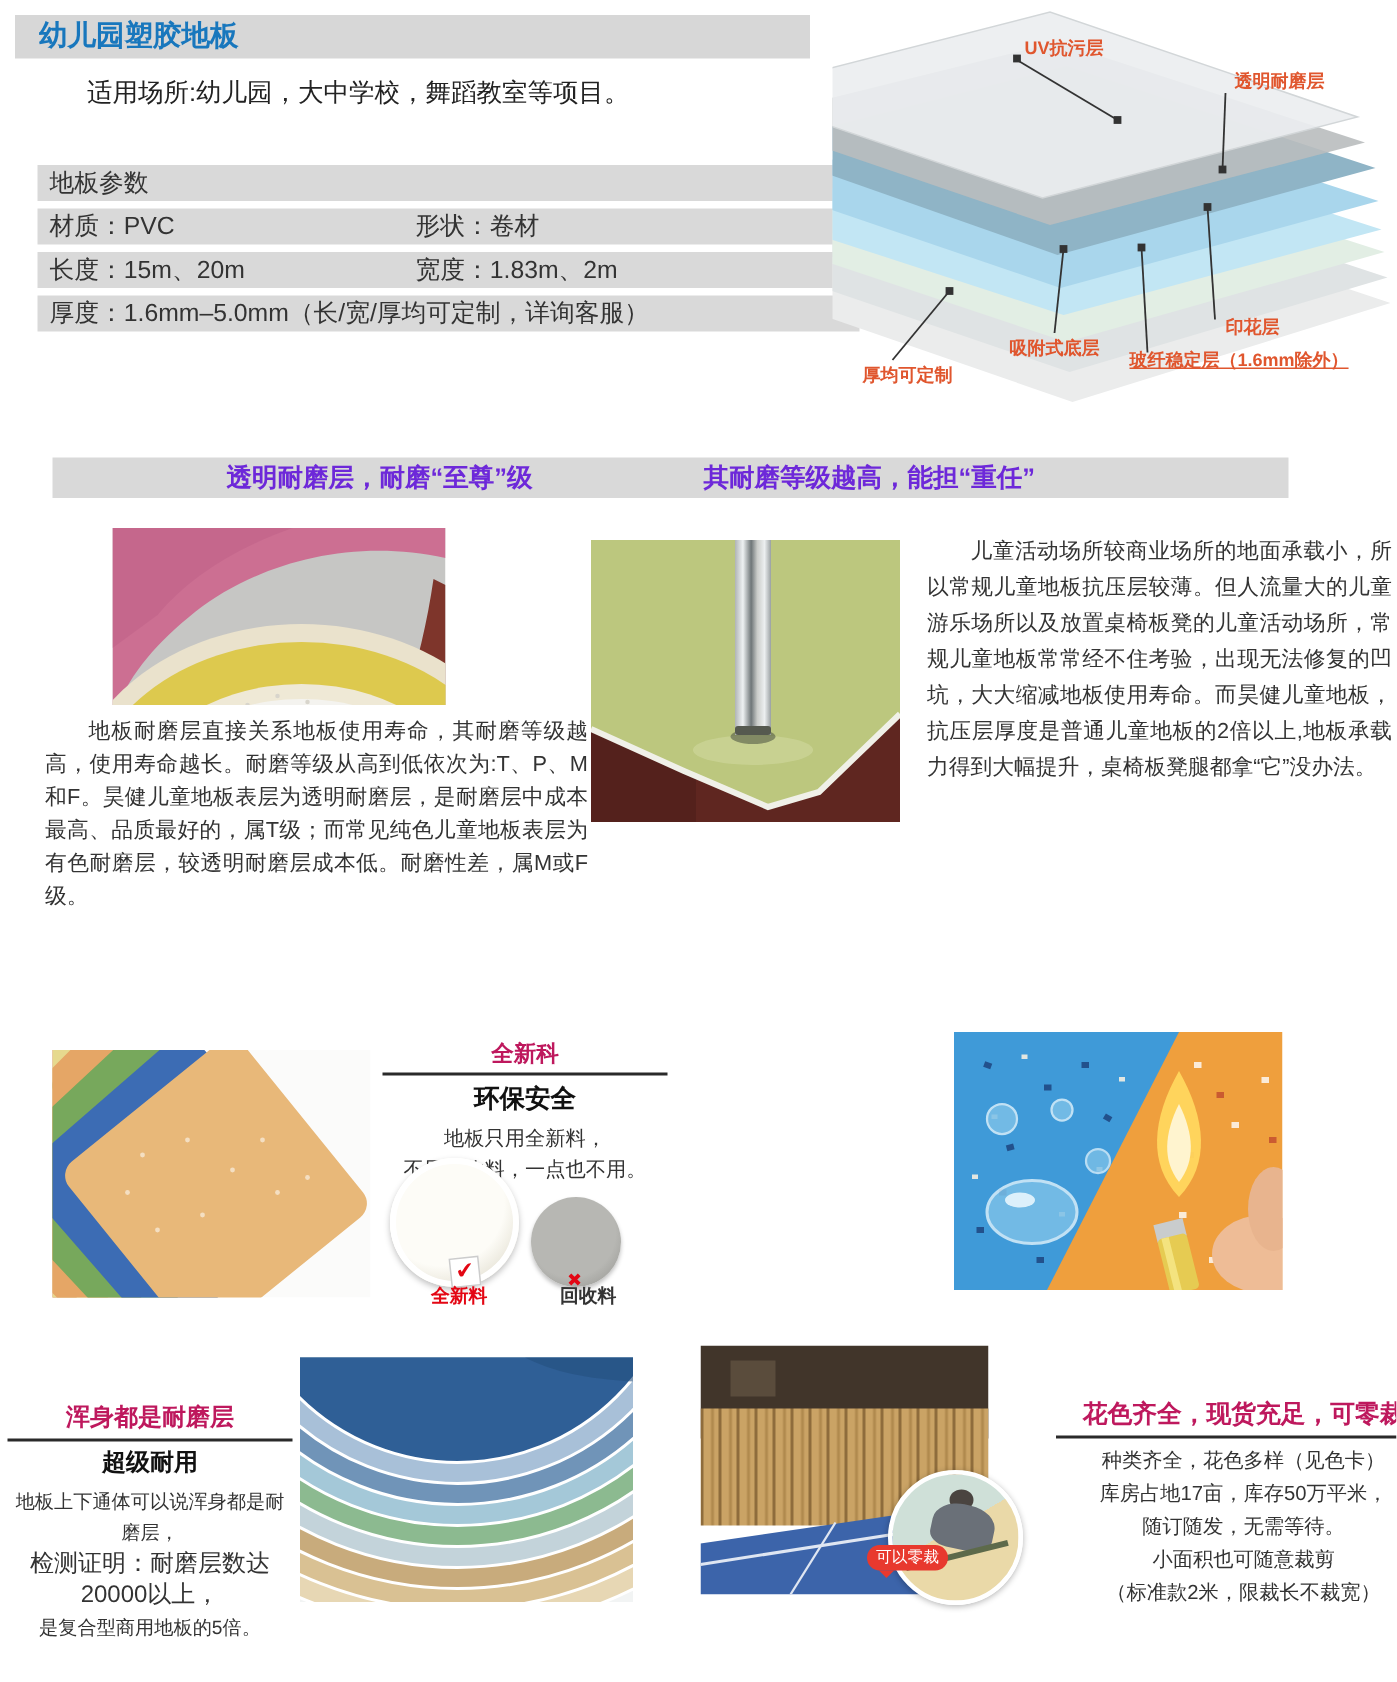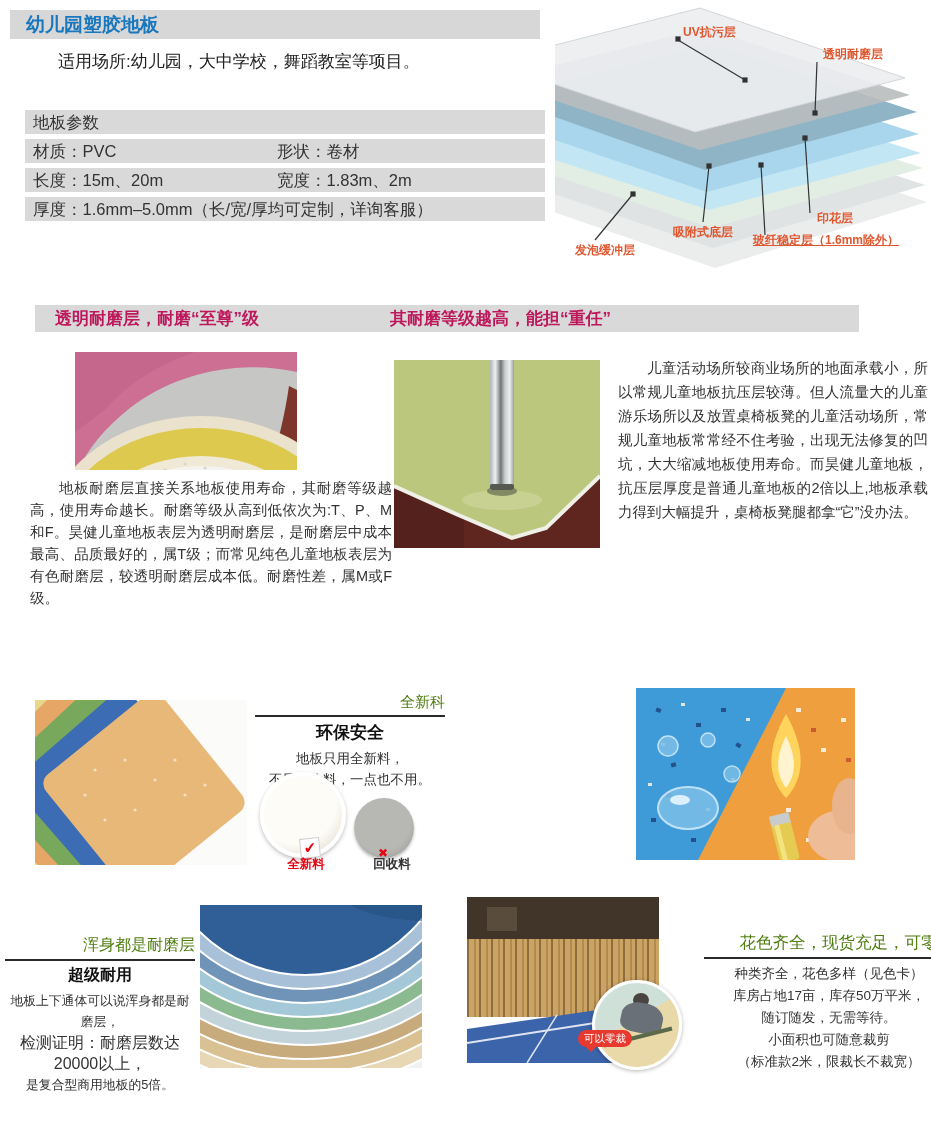--- a/index.html
+++ b/index.html
@@ -4,35 +4,35 @@
 <style>
   html,body{margin:0;padding:0;background:#fff;}
   body{font-family:"Liberation Sans","DejaVu Sans",sans-serif;color:#333;}
   .page{position:relative;width:931px;height:1121px;background:#fff;overflow:hidden;}
   .abs{position:absolute;}
   
   .title-bar{left:10px;top:10px;width:530px;height:29px;background:#d7d7d7;}
   .title-text{left:16px;top:0;height:29px;line-height:29px;font-size:19px;font-weight:bold;color:#1877bd;}
   .subtitle{left:58px;top:50px;font-size:17px;color:#222;}
   
-  .param-row{left:25px;width:520px;height:24px;background:#d9d9d9;font-size:16.5px;line-height:24px;color:#333;}
+  .param-row{left:25px;width:520px;height:24px;background:#d9d9d9;font-size:16.5px;line-height:24px;color:#333;padding-left:28px;}
   .param-cell{position:absolute;left:8px;top:0;white-space:nowrap;}
   .param-cell2{position:absolute;left:252px;top:0;white-space:nowrap;}
   
   .diagram{left:555px;top:0;width:376px;height:290px;}
   .dlabel{position:absolute;font-size:12px;font-weight:bold;color:#e0562e;white-space:nowrap;}
   
   .section-bar{left:35px;top:305px;width:824px;height:27px;background:#d9d9d9;}
-  .sec-head{position:absolute;top:0;height:27px;line-height:27px;font-size:17px;font-weight:bold;color:#be185d;text-align:left;}
+  .sec-head{position:absolute;top:0;height:27px;line-height:27px;font-size:17px;font-weight:bold;color:#6d28d9;text-align:right;}
   .para{font-size:14.5px;line-height:22px;text-align:justify;text-indent:2em;color:#333;}
   
   .features-bar{left:10px;top:640px;width:848px;height:36px;background:#d9d9d9;}
   .features-title{left:18px;top:0;height:36px;line-height:36px;font-size:20px;font-weight:bold;color:#111;}
   .f-col{text-align:center;}
-  .f-tag{font-size:15px;font-weight:normal;color:#4d7c0f;text-align:right;}
+  .f-tag{font-size:15px;font-weight:bold;color:#be185d;}
   .rule{height:2px;background:#2a2a2a;margin:3px 0 4px 0;}
   .f-title{font-size:17px;font-weight:bold;color:#111;margin:2px 0 4px 0;}
   .f-line{font-size:13.5px;line-height:21px;color:#333;}
   .circ-label{position:absolute;font-size:12.5px;font-weight:bold;white-space:nowrap;text-align:center;}
   .badge{position:absolute;background:#e8392e;color:#fff;font-size:10.5px;line-height:17px;padding:0 6px;border-radius:9px;white-space:nowrap;}
   .badge:after{content:"";position:absolute;left:8px;bottom:-5px;border:5px solid transparent;border-top-color:#e8392e;border-bottom:0;}
   .photo{display:block;}
 </style>
 </head>
 <body>
@@ -86,21 +86,21 @@
           <rect x="152" y="164" width="4" height="4"></rect>
         <line x1="40" y1="240" x2="78" y2="194"></line>
           <rect x="76" y="192" width="4" height="4"></rect>
       </g>
     </svg>
     <div class="dlabel" style="left:128px;top:24px;">UV抗污层</div>
     <div class="dlabel" style="left:268px;top:46px;">透明耐磨层</div>
     <div class="dlabel" style="left:262px;top:210px;">印花层</div>
     <div class="dlabel" style="left:198px;top:232px;text-decoration:underline;">玻纤稳定层（1.6mm除外）</div>
     <div class="dlabel" style="left:118px;top:224px;">吸附式底层</div>
-    <div class="dlabel" style="left:20px;top:242px;">发泡缓冲层</div>
+    <div class="dlabel" style="left:20px;top:242px;">厚均可定制</div>
   </div>
 
   <div class="abs section-bar">
     <div class="sec-head" style="left:20px;width:300px;">透明耐磨层，耐磨“至尊”级</div>
     <div class="sec-head" style="left:355px;width:300px;">其耐磨等级越高，能担“重任”</div>
   </div>
 
   <div class="abs" style="left:75px;top:352px;">
     <svg class="photo" width="222" height="118" viewBox="0 0 222 118">
       <rect width="222" height="118" fill="#c6c6c4"></rect>

